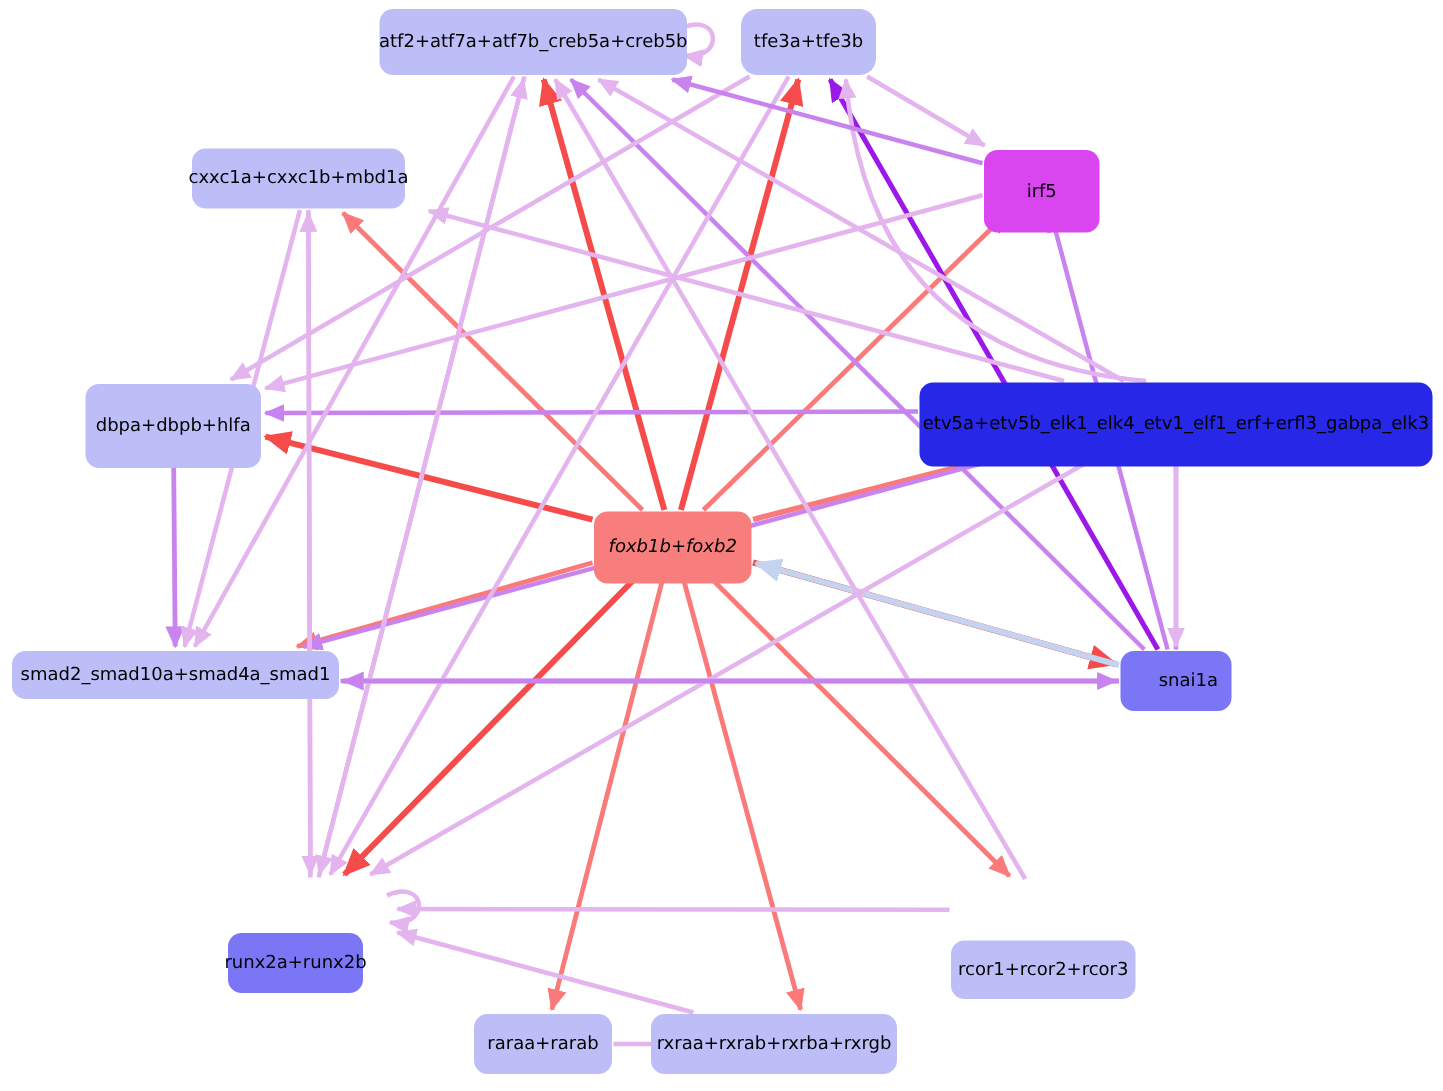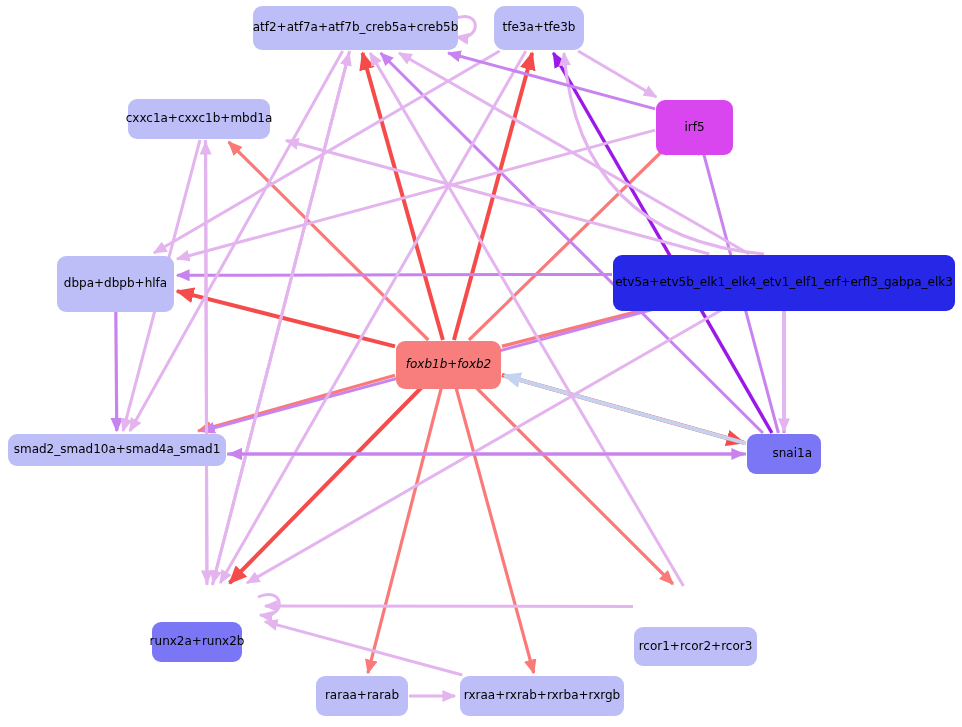--- a/index.html
+++ b/index.html
@@ -217,17 +217,17 @@
       </div>
       <div class="node-box" style="left: 152px; top: 586px; width: 90px; height: 40px; background: rgb(123, 118, 245); margin-top: 36px;">
         <span class="node-label">runx2a+runx2b</span>
       </div>
       <div class="node-box" style="left: 634px; top: 587px; width: 123px; height: 39px; background: rgb(189, 189, 247); margin-top: 40px;">
         <span class="node-label">rcor1+rcor2+rcor3</span>
       </div>
       <div class="node-box" style="left: 316px; top: 676px; width: 92px; height: 40px; background: rgb(189, 189, 247); text-align: right;">
         <span class="node-label">raraa+rarab</span>
       </div>
-      <div class="node-box" style="left: 460px; top: 676px; width: 164px; height: 40px; background: rgb(189, 189, 247);">
+      <div class="node-box" style="left: 434px; top: 676px; width: 164px; height: 40px; background: rgb(189, 189, 247);">
         <span class="node-label">rxraa+rxrab+rxrba+rxrgb</span>
       </div>
     </div>
 </div>
 
 </body></html>

